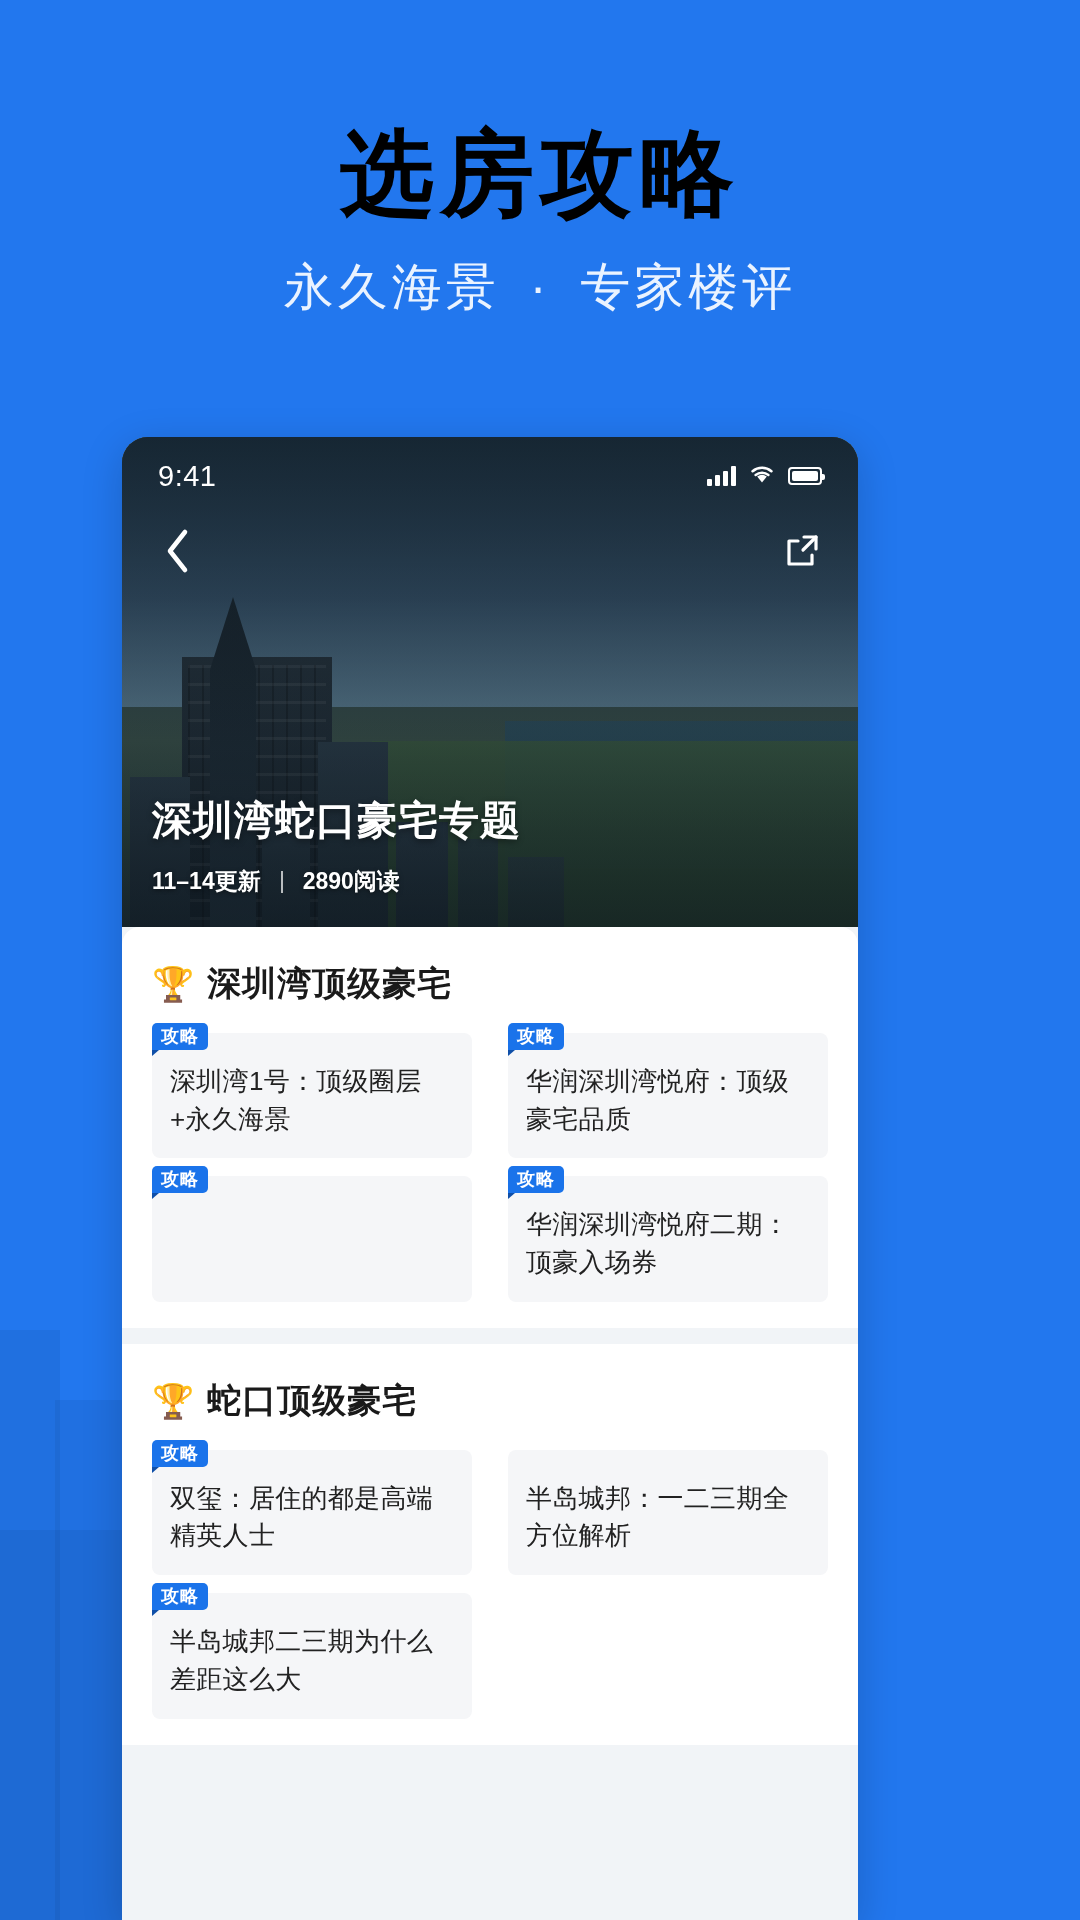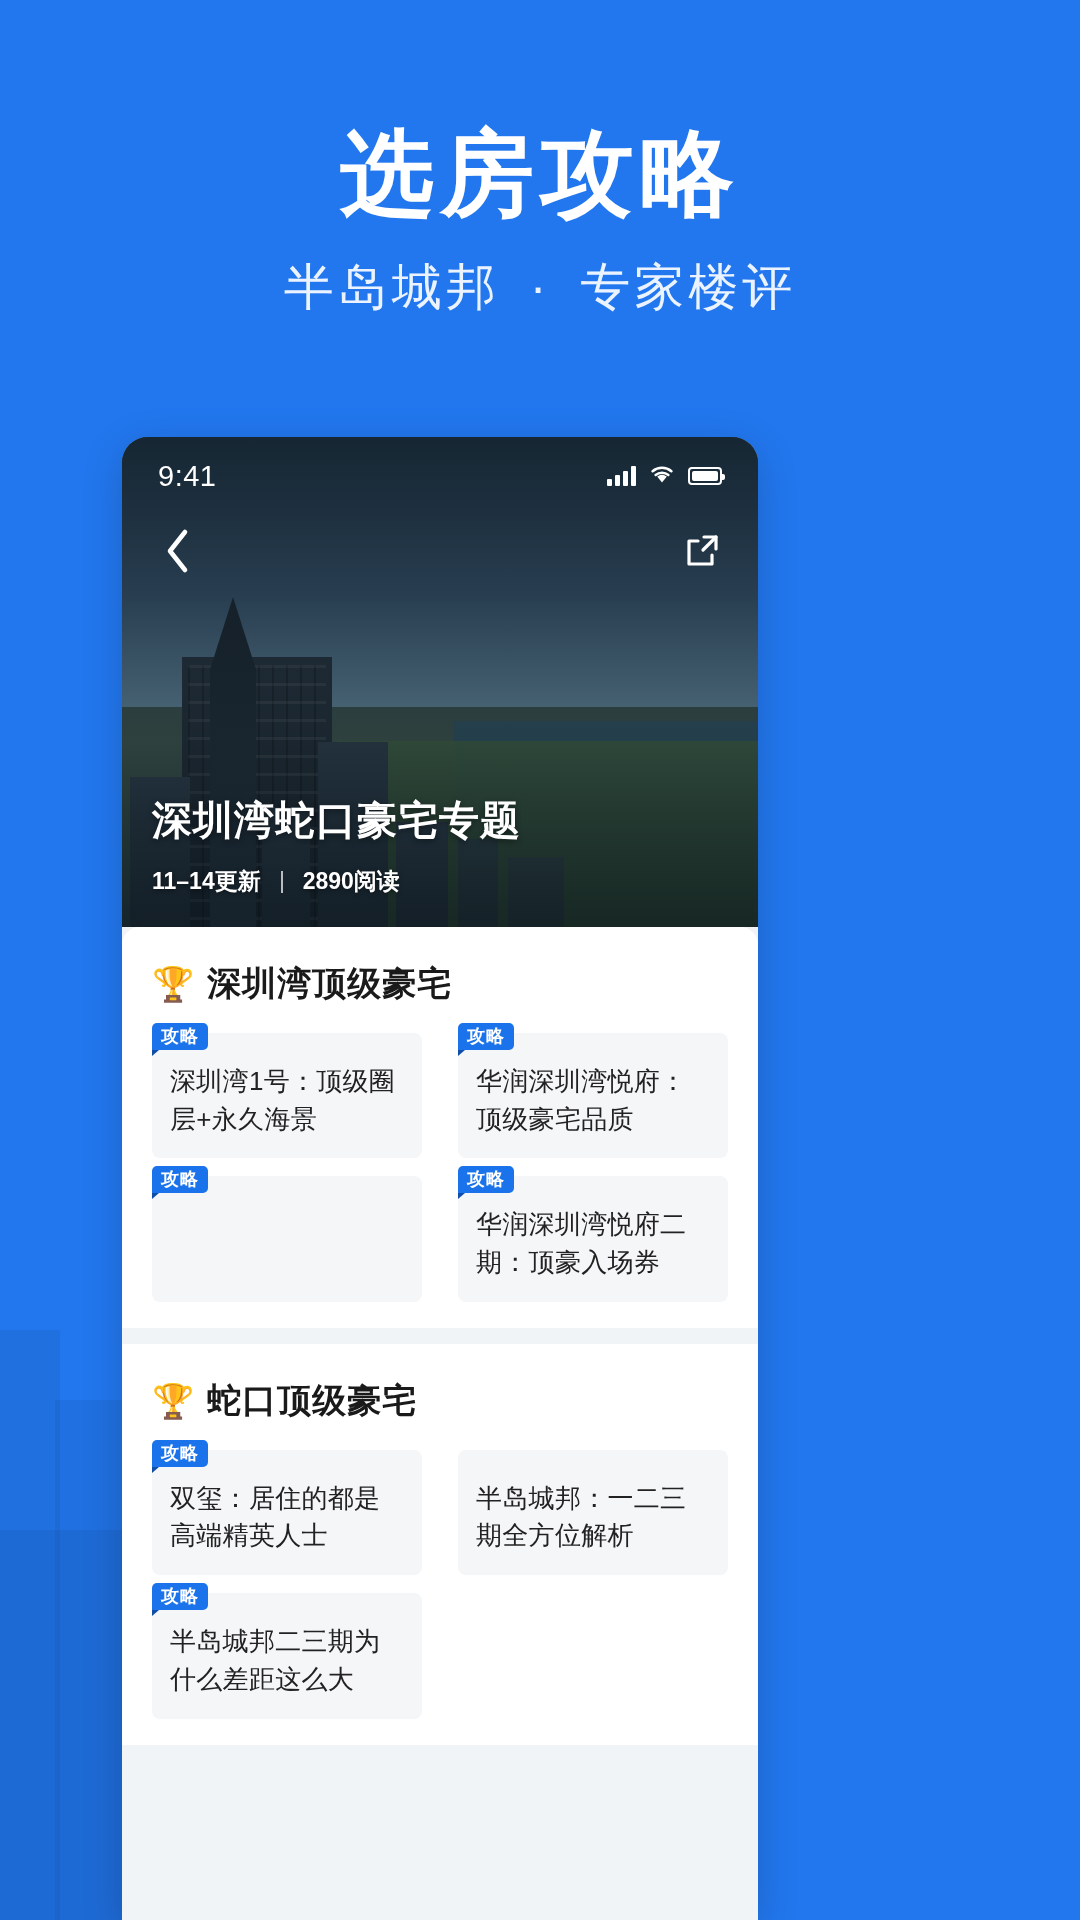--- a/index.html
+++ b/index.html
@@ -26,41 +26,41 @@
 
   
   .hero {
     position: absolute;
     left: 0; right: 0;
     top: 120px;
     text-align: center;
     z-index: 3;
   }
   .hero-title {
-    color: #ffffff;
+    color: #000000;
     font-size: 94px;
     font-weight: bold;
     letter-spacing: 6px;
     line-height: 1.15;
   }
   .hero-sub {
     margin-top: 26px;
     color: #eaf3ff;
     font-size: 50px;
     font-weight: 400;
     letter-spacing: 4px;
   }
   .hero-sub .dot-sep { padding: 0 12px; }
 
   
   .phone {
     position: absolute;
     left: 122px;
     top: 437px;
-    width: 636px;
+    width: 736px;
     height: 1483px;
     border-radius: 26px 26px 0 0;
     overflow: hidden;
     background: #ffffff;
     box-shadow: 0 10px 40px rgba(0,0,0,0.18);
     z-index: 5;
   }
 
   
   .phone-header {
@@ -261,21 +261,21 @@
 </head>
 <body>
 
 <div class="bg-block b1"></div>
 <div class="bg-block b2"></div>
 <div class="bg-block b3"></div>
 
 <div class="hero">
   <div class="hero-title">选房攻略</div>
   <div class="hero-sub">
-    <span>半岛城邦</span>
+    <span>永久海景</span>
     <span class="dot-sep">·</span>
     <span>专家楼评</span>
   </div>
 </div>
 
 <div class="phone">
 
   <div class="phone-header">
     <div class="photo">
       <div class="sky"></div>

